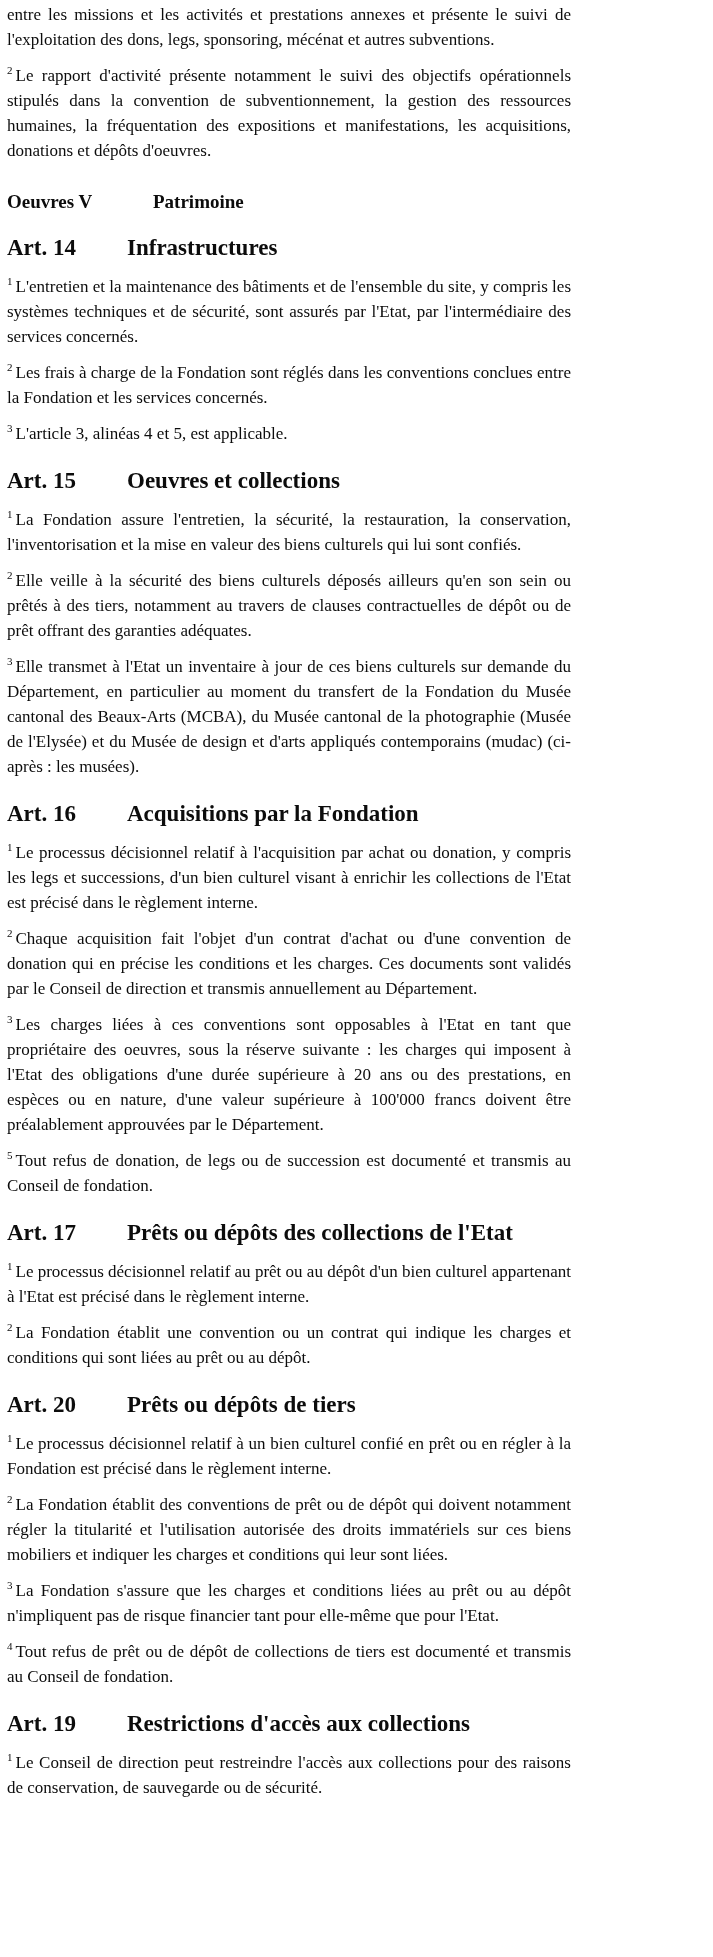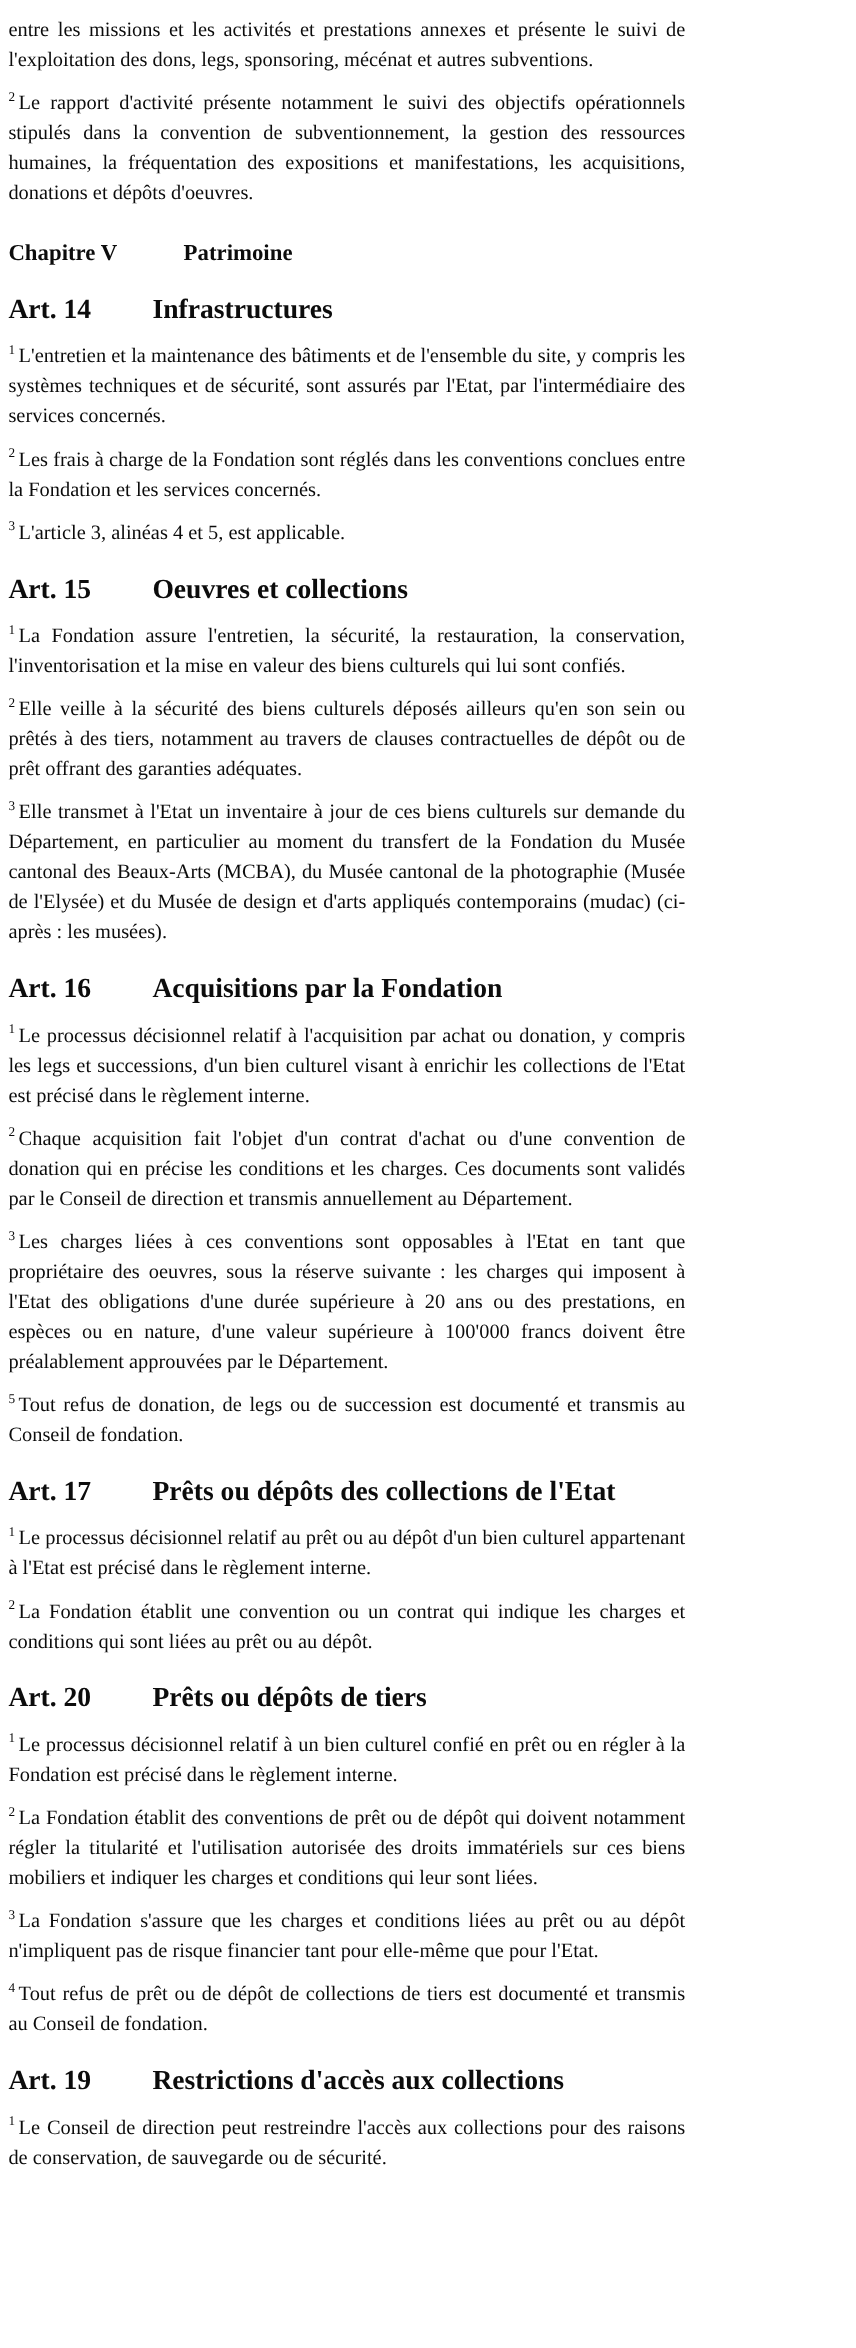--- a/index.html
+++ b/index.html
@@ -10,21 +10,21 @@
   body {
     width: 713px;
     height: 1957px;
     overflow: hidden;
     color: #0c0c0c;
     font-family: "Liberation Serif", serif;
   }
   .page {
     box-sizing: border-box;
     width: 713px;
-    padding: 12px 142px 0 7px; 
+    padding: 2px 142px 0 7px; 
   }
   p.body-p {
     font-size: 17px;
     line-height: 25px;
     text-align: justify;
     margin: 0 0 11px 0;
   }
   sup.p-num {
     font-size: 11px;
     line-height: 0;
@@ -56,21 +56,21 @@
 </head>
 <body>
 
 <div class="page">
 
   <p class="body-p"><span>entre les missions et les activités et prestations annexes et présente le suivi de l'exploitation des dons, legs, sponsoring, mécénat et autres subventions.</span></p>
 
   <p class="body-p"><sup class="p-num">2</sup><span>Le rapport d'activité présente notamment le suivi des objectifs opérationnels stipulés dans la convention de subventionnement, la gestion des ressources humaines, la fréquentation des expositions et manifestations, les acquisitions, donations et dépôts d'oeuvres.</span></p>
 
   <div class="heading chapter">
-    <span class="h-num">Chapitre V</span>
+    <span class="h-num">Oeuvres V</span>
     <span class="h-title">Patrimoine</span>
   </div>
 
   <section>
     <div class="heading">
       <span class="h-num">Art. 14</span>
       <span class="h-title">Infrastructures</span>
     </div>
     <p class="body-p"><sup class="p-num">1</sup><span>L'entretien et la maintenance des bâtiments et de l'ensemble du site, y compris les systèmes techniques et de sécurité, sont assurés par l'Etat, par l'intermédiaire des services concernés.</span></p>
     <p class="body-p"><sup class="p-num">2</sup><span>Les frais à charge de la Fondation sont réglés dans les conventions conclues entre la Fondation et les services concernés.</span></p>

